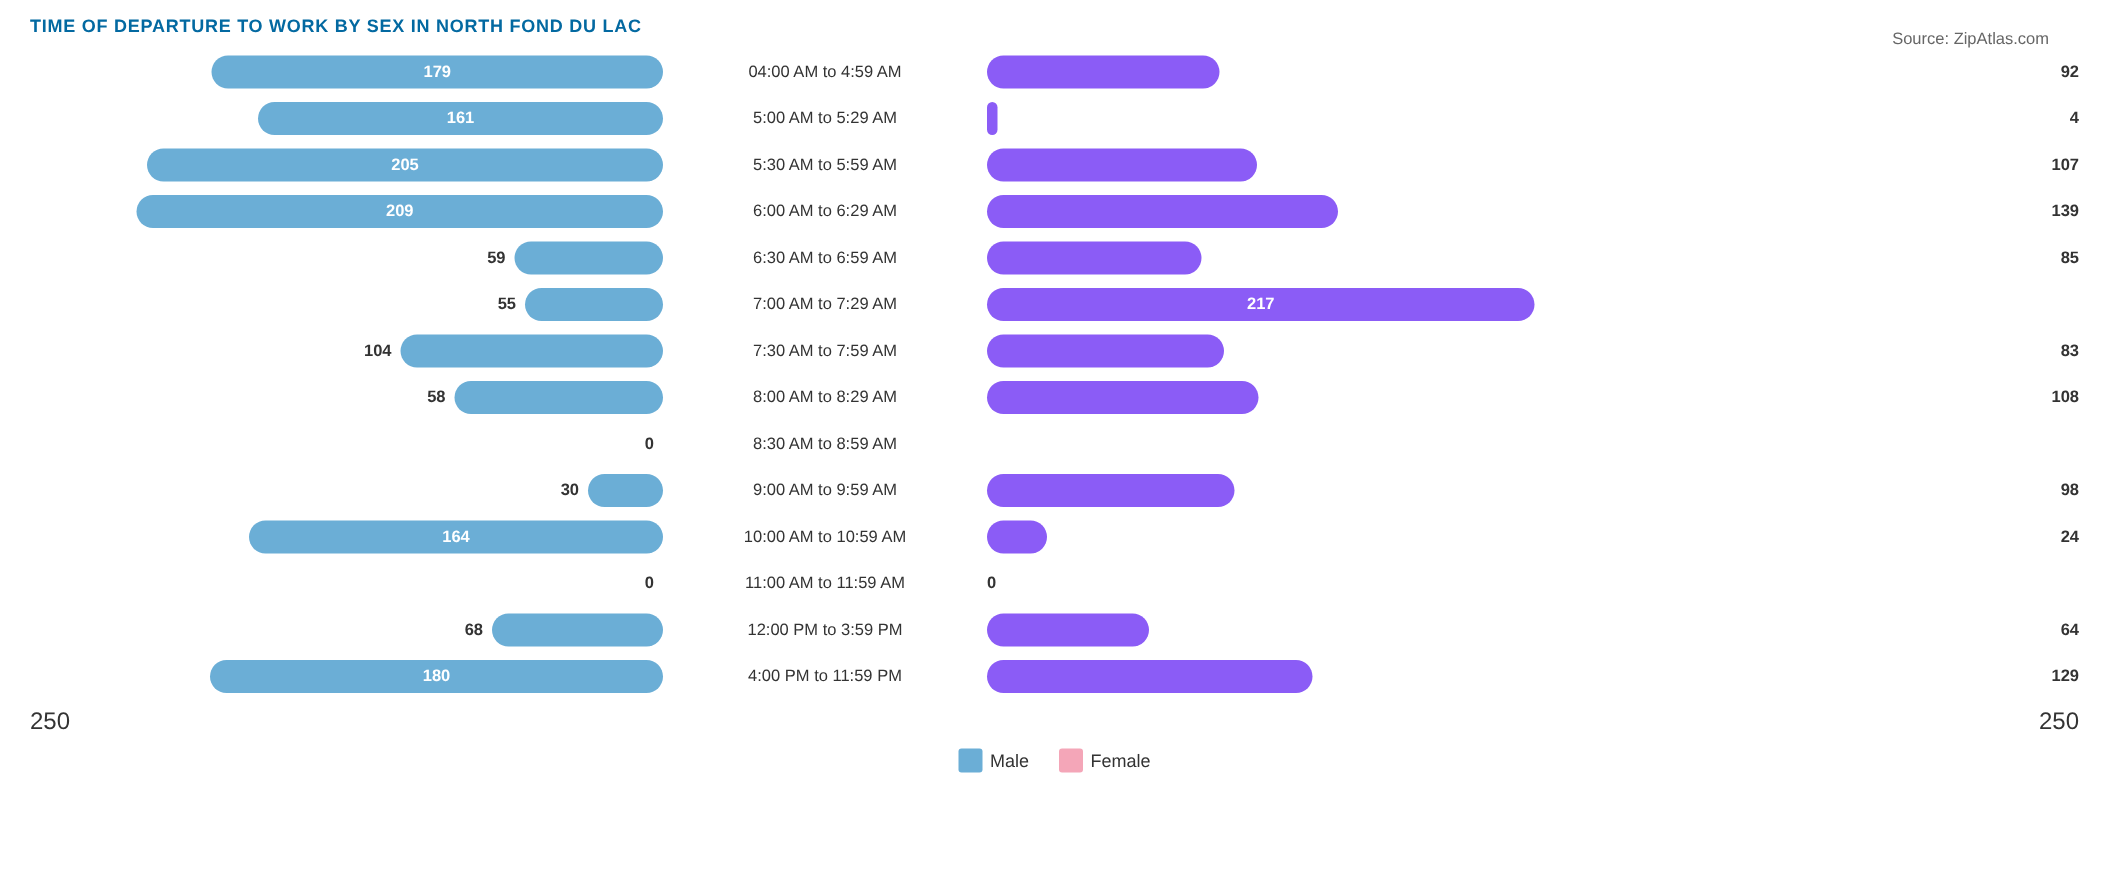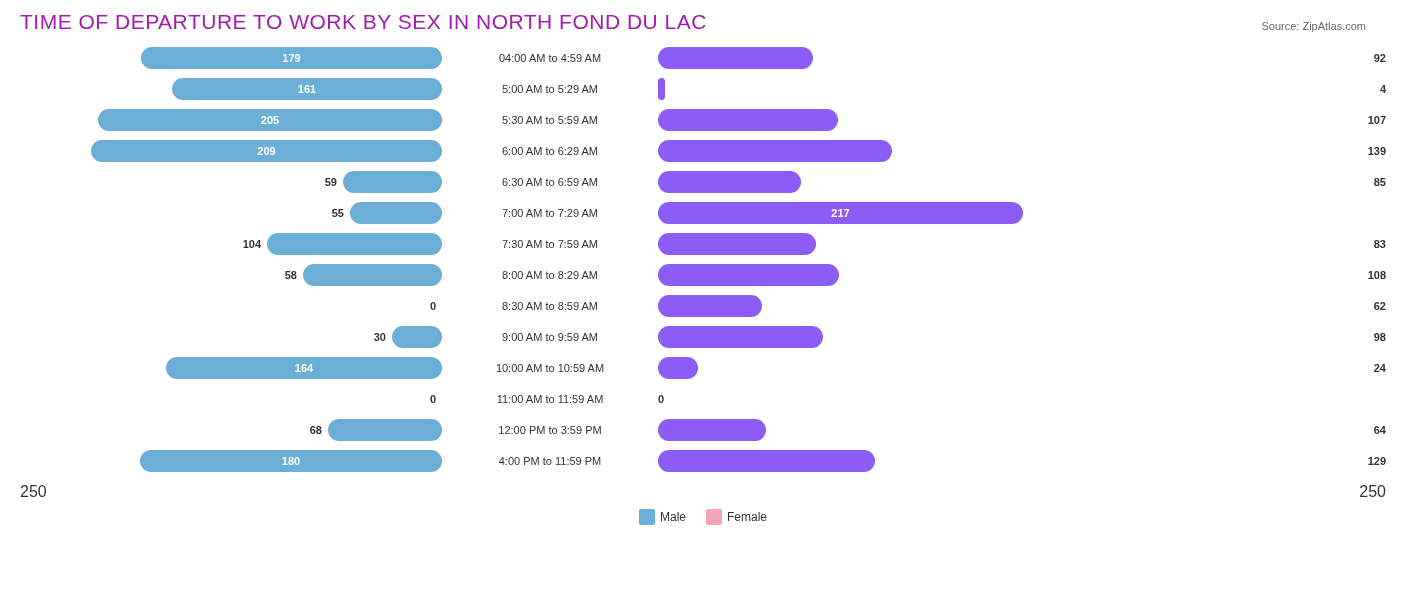--- a/index.html
+++ b/index.html
@@ -4,23 +4,23 @@
   <style>
     * { box-sizing: border-box; margin: 0; padding: 0; }
     body {
       font-family: Arial, sans-serif;
       background: #fff;
       width: 1406px;
       min-height: 595px;
       padding: 10px 20px 20px 20px;
     }
     .chart-title {
-      font-size: 21px;
-      font-weight: normal;
-      color: #a21caf;
+      font-size: 12px;
+      font-weight: bold;
+      color: #0369a1;
       margin-bottom: 4px;
       text-transform: uppercase;
       letter-spacing: 0.5px;
     }
     .source {
       position: absolute;
       top: 10px;
       right: 20px;
       font-size: 11px;
       color: #666;
@@ -233,24 +233,20 @@
           <div class="right-section">
             <div class="bar-pink" style="width: 181px;"></div>
             <span class="value-label" style="margin-left: 6px;">108</span>
           </div>
         </div>
         <div class="row">
           <div class="left-section">
             <span class="value-label-left">0</span>
           </div>
           <div class="label-section">8:30 AM to 8:59 AM</div>
-          <div class="right-section">
-            <div class="bar-pink" style="width: 104px;"></div>
-            <span class="value-label" style="margin-left: 6px;">62</span>
-          </div>
         </div>
         <div class="row">
           <div class="left-section">
             <span class="value-label-left">30</span>
             <div class="bar-blue" style="width: 50px;"></div>
           </div>
           <div class="label-section">9:00 AM to 9:59 AM</div>
           <div class="right-section">
             <div class="bar-pink" style="width: 165px;"></div>
             <span class="value-label" style="margin-left: 6px;">98</span>

